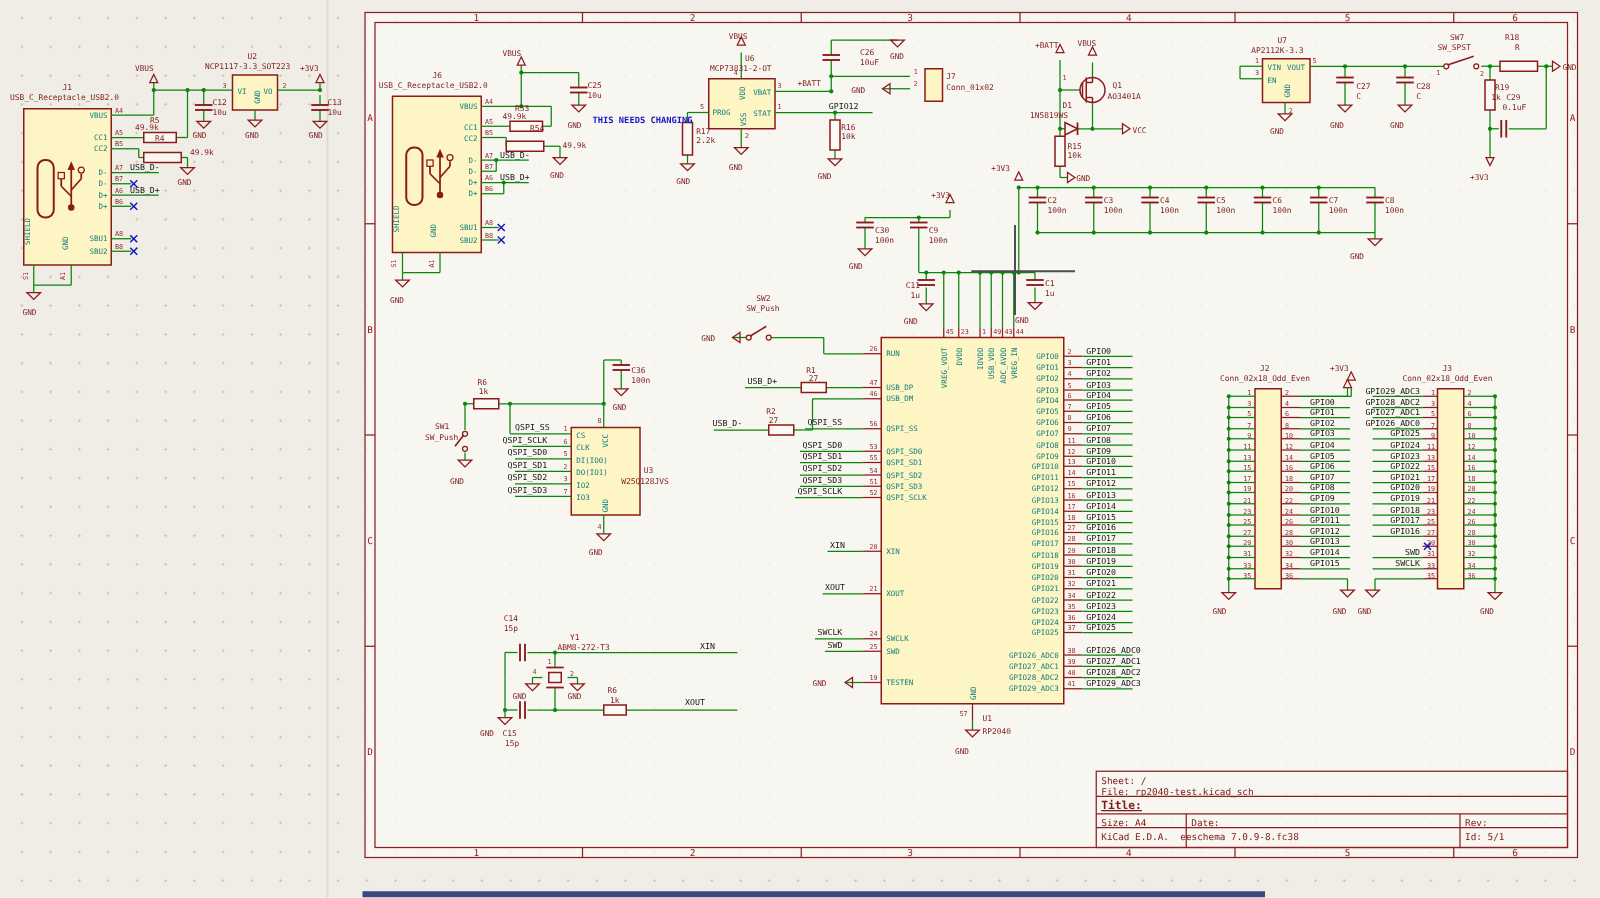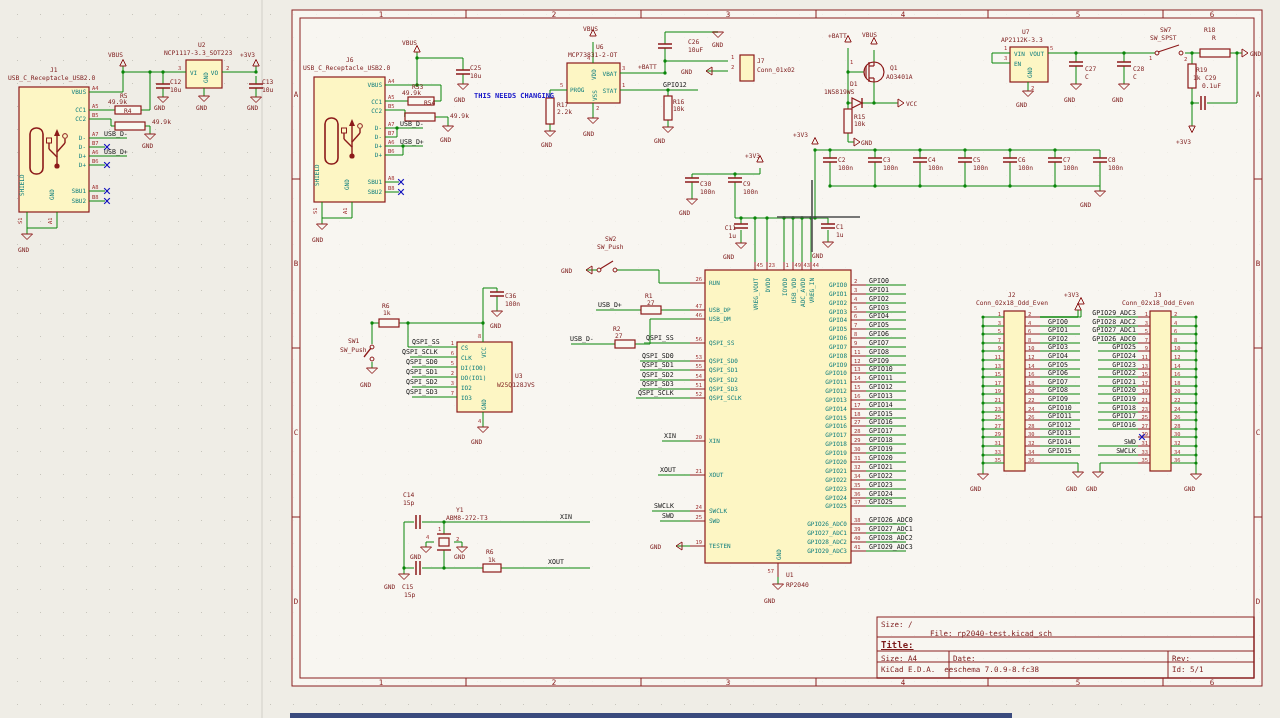--- a/index.html
+++ b/index.html
@@ -1190,21 +1190,21 @@
       <text x="456" y="541" class="n">2</text>
       <text x="426" y="539" class="n">4</text>
       <text x="1064" y="297" class="w">+3V3</text>
       <text x="970" y="491" class="w">GND</text>
       <text x="1066" y="491" class="w">GND</text>
       <text x="1086" y="491" class="w">GND</text>
       <text x="1184" y="491" class="w">GND</text>
       <line x1="777" y1="217" x2="860" y2="217" stroke="#4d4d4d" stroke-width="1.6"></line>
       <line x1="812" y1="180" x2="812" y2="252" stroke="#4d4d4d" stroke-width="1.6"></line>
     </svg>
-  <div class="tbtext" style="left:881px;top:620px;">Size: /</div>
-  <div class="tbtext" style="left:930px;top:629px;">File: rp2040-test.kicad_sch</div>
+  <div class="tbtext" style="left:881px;top:620px;">Sheet: /</div>
+  <div class="tbtext" style="left:881px;top:629px;">File: rp2040-test.kicad_sch</div>
   <div class="tbtext tbbold" style="left:881px;top:640px;">Title:</div>
   <div class="tbtext" style="left:881px;top:654px;">Size: A4</div>
   <div class="tbtext" style="left:953px;top:654px;text-align:center;">Date:</div>
   <div class="tbtext" style="left:1172px;top:654px;text-align:right;">Rev:</div>
   <div class="tbtext" style="left:881px;top:665px;">KiCad E.D.A.  eeschema 7.0.9-8.fc38</div>
   <div class="tbtext" style="left:1172px;top:665px;">Id: 5/1</div>
 </div>
 
 </body></html>

